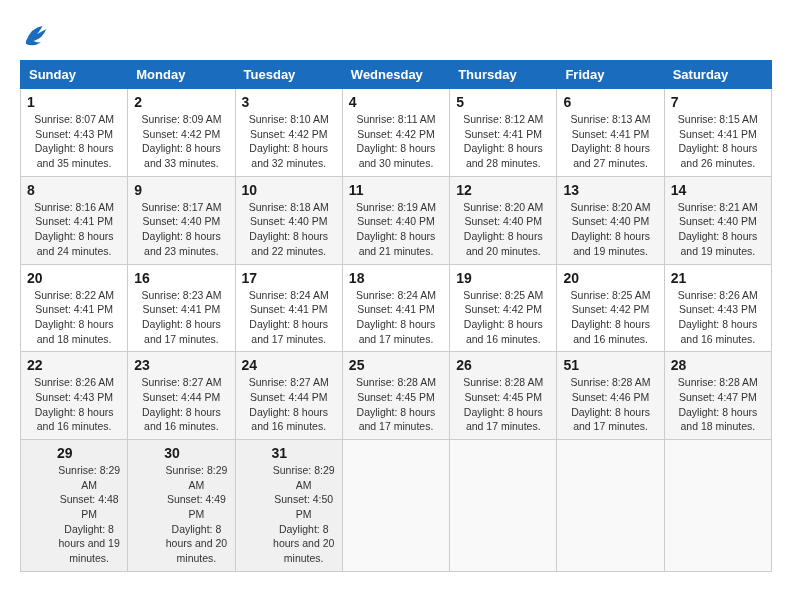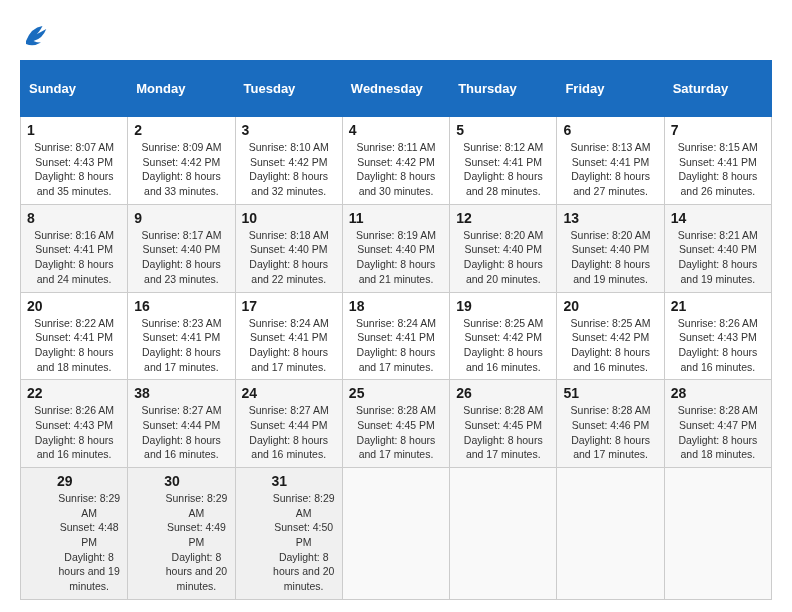--- a/index.html
+++ b/index.html
@@ -39,21 +39,21 @@
     }
     .calendar {
       width: 100%;
       border-collapse: collapse;
       font-size: 11px;
     }
     .calendar th {
       background-color: #1a6cbf;
       color: #fff;
       text-align: left;
-      padding: 20px 8px;
+      padding: 6px 8px;
       font-size: 13px;
       font-weight: bold;
       border: 1px solid #1a6cbf;
     }
     .calendar td {
       border: 1px solid #ccc;
       vertical-align: top;
       padding: 5px 6px;
       width: calc(100% / 7);
       min-height: 80px;
@@ -294,21 +294,21 @@
       <tr>
         <td style="background: rgb(245, 245, 245);">
         <span class="day-number">22</span>
         <div class="day-info">
           Sunrise: 8:26 AM<br>
           Sunset: 4:43 PM<br>
           Daylight: 8 hours and 16 minutes.
         </div>
       </td>
         <td style="background: rgb(245, 245, 245);">
-        <span class="day-number">38</span>
+        <span class="day-number">23</span>
         <div class="day-info">
           Sunrise: 8:27 AM<br>
           Sunset: 4:44 PM<br>
           Daylight: 8 hours and 16 minutes.
         </div>
       </td>
         <td style="background: rgb(245, 245, 245);">
         <span class="day-number">24</span>
         <div class="day-info">
           Sunrise: 8:27 AM<br>

